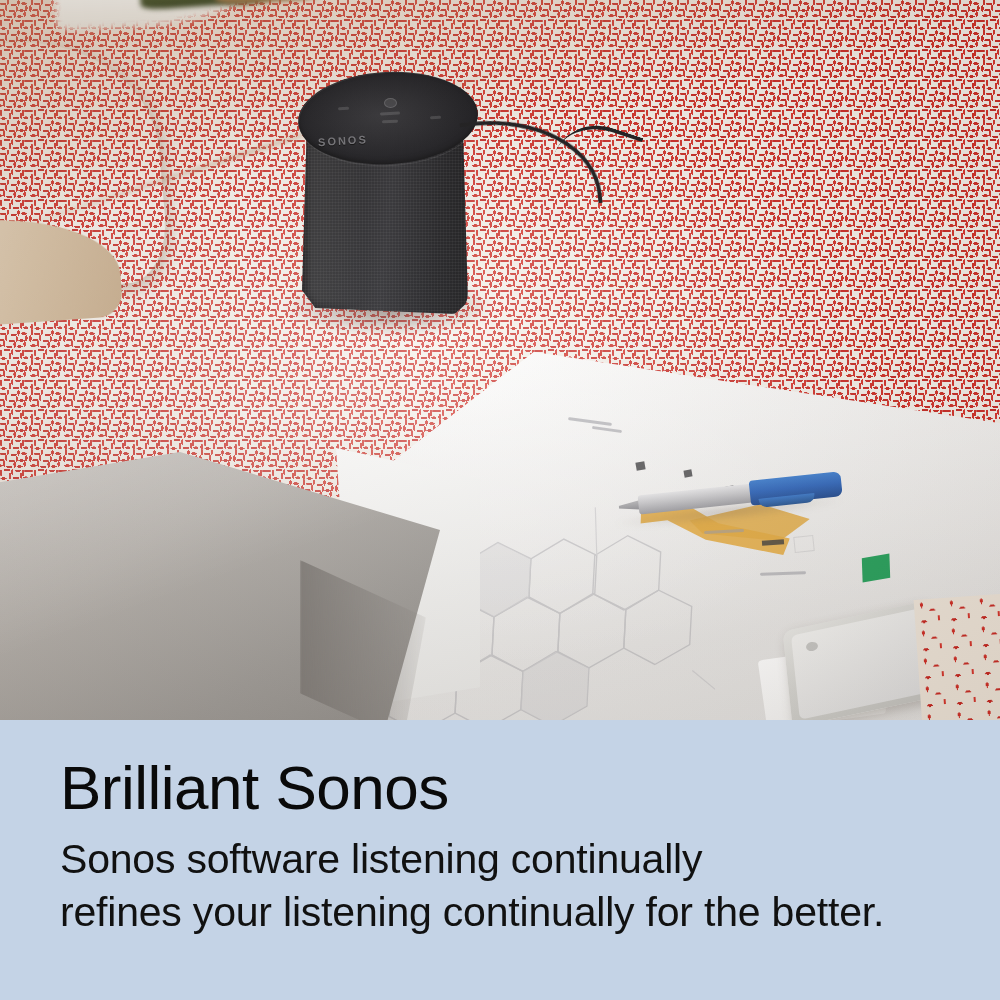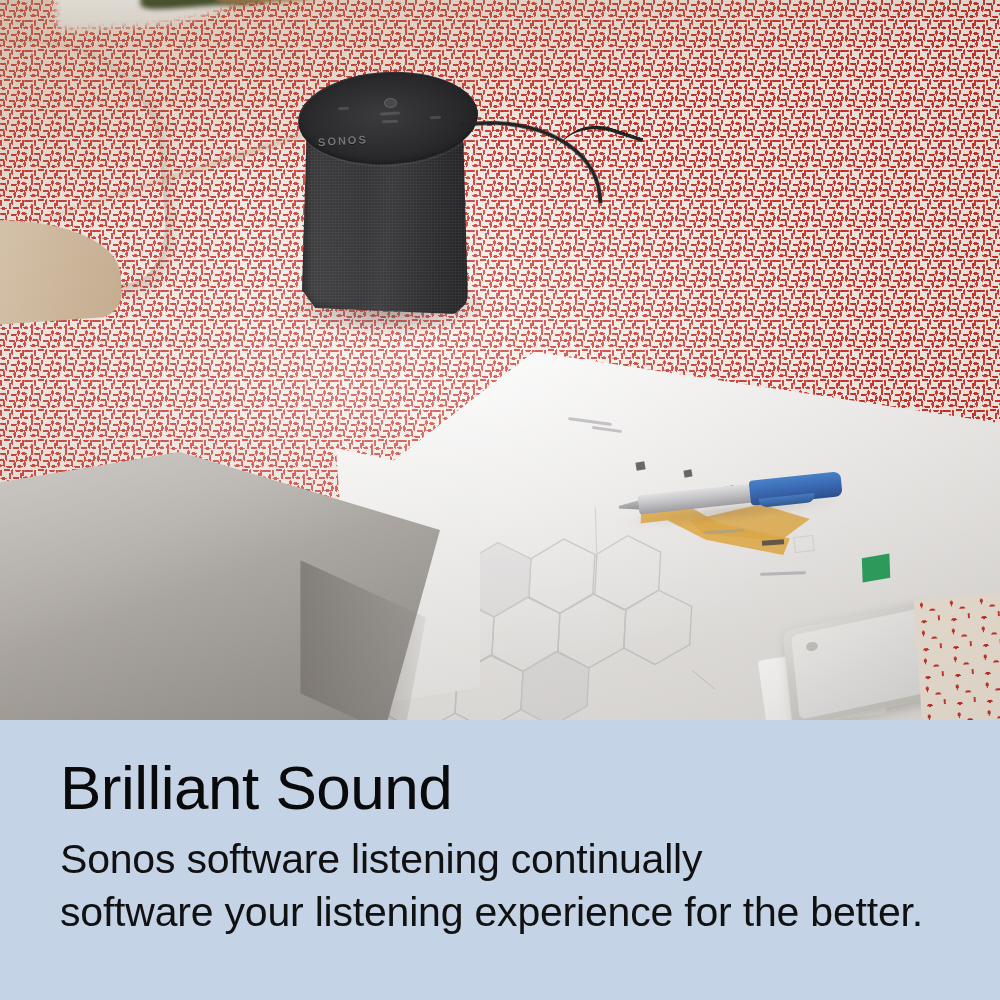--- a/index.html
+++ b/index.html
@@ -651,20 +651,20 @@
       <div class="sp-ctrl plus"></div>
       <div class="sp-logo">SONOS</div>
       <div class="sp-cable"></div>
       <div class="sp-cable2"></div>
     </div>
 
     <div class="photo-grade"></div>
   </div>
 
   <div id="caption">
-    <h1 id="headline">Brilliant Sound</h1>
+    <h1 id="headline">Brilliant Sonos</h1>
     <p id="subcopy">
       <span>Sonos software listening continually</span><br>
-      <span>software your listening experience for the better.</span>
+      <span>refines your listening continually for the better.</span>
     </p>
   </div>
 
 </div>
 
 </body></html>

